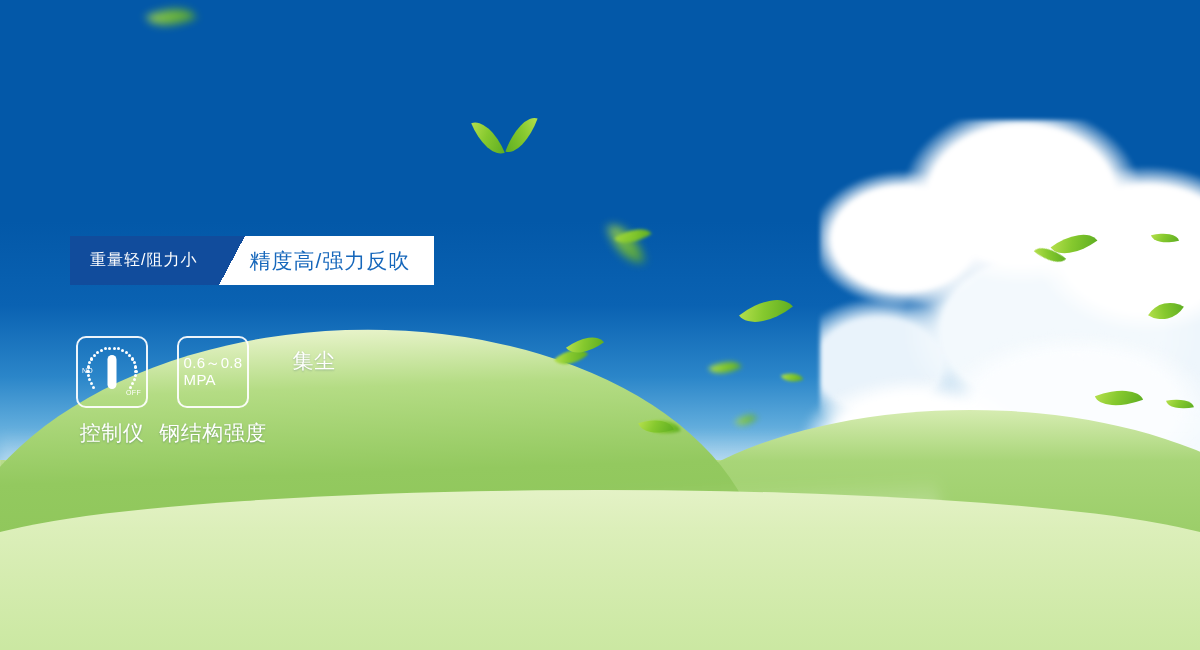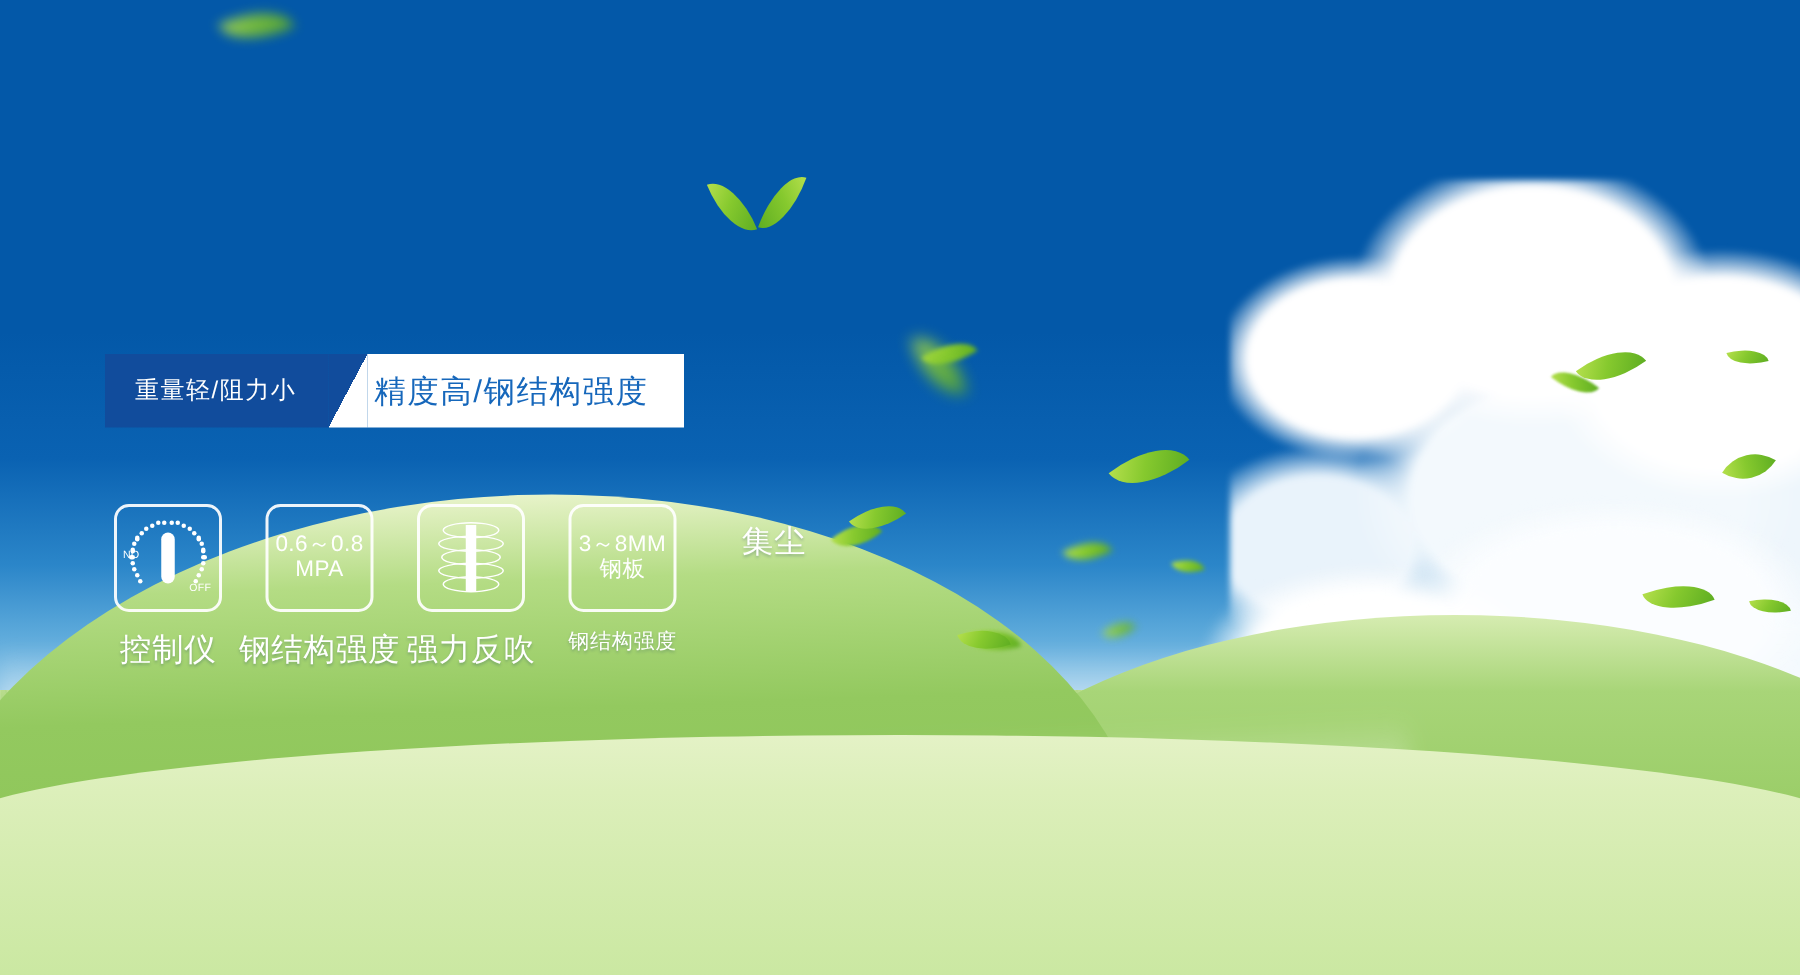--- a/index.html
+++ b/index.html
@@ -238,21 +238,21 @@
     border-radius: 10px;
     display: flex;
     align-items: center;
     justify-content: center;
     position: relative;
   }
   .feature-text {
     color: #ffffff;
     font-size: 15px;
     line-height: 1.12;
-    text-align: center;
+    text-align: left;
     letter-spacing: 0.3px;
   }
   .feature-label {
     margin-top: 11px;
     color: #ffffff;
     font-size: 21px;
     white-space: nowrap;
     letter-spacing: 0.5px;
     text-shadow: 0 1px 2px rgba(0,40,90,0.25);
   }
@@ -354,21 +354,21 @@
   <div class="leaf" style="left:1097px; top:388px; width:44px; height:20px; transform:rotate(-20deg);"></div>
   <div class="leaf" style="left:1167px; top:398px; width:26px; height:12px; transform:rotate(-12deg);"></div>
 
   <div class="leaf" style="left:556px; top:348px; width:30px; height:18px; transform:rotate(-40deg); filter:blur(1.2px);"></div>
   <div class="leaf" style="left:645px; top:418px; width:34px; height:18px; transform:rotate(-16deg); filter:blur(1.5px);"></div>
 
 
   <div class="subbar">
     <div class="subbar-dark">重量轻/阻力小</div>
     <div class="subbar-slant"></div>
-    <div class="subbar-light">精度高/钢结构强度</div>
+    <div class="subbar-light">精度高/强力反吹</div>
   </div>
 
   <div class="features">
 
     <div class="feature">
       <div class="feature-box">
         <div class="dial">
           <div class="dial-dots" id="dial-dots">
               <div class="dial-dot" style="margin-left: -19.9851px; margin-top: 13.8269px;"></div>
               <div class="dial-dot" style="margin-left: -22.4679px; margin-top: 10.2546px;"></div>
@@ -408,43 +408,21 @@
     <div class="feature">
       <div class="feature-box">
         <div class="feature-text">
           <div>0.6～0.8</div>
           <div>MPA</div>
         </div>
       </div>
       <div class="feature-label">钢结构强度</div>
     </div>
 
-    <div class="feature">
-      <div class="feature-box">
-        <div class="coil">
-          <div class="coil-core"></div>
-          <div class="coil-ring" style="top:2px;  width:36px; height:9px;"></div>
-          <div class="coil-ring" style="top:11px; width:42px; height:9px;"></div>
-          <div class="coil-ring" style="top:20px; width:38px; height:9px;"></div>
-          <div class="coil-ring" style="top:29px; width:42px; height:9px;"></div>
-          <div class="coil-ring" style="top:38px; width:36px; height:9px;"></div>
-        </div>
-      </div>
-      <div class="feature-label">强力反吹</div>
-    </div>
-
-    <div class="feature">
-      <div class="feature-box">
-        <div class="feature-text">
-          <div>3～8MM</div>
-          <div>钢板</div>
-        </div>
-      </div>
-      <div class="feature-label wide">钢结构强度</div>
-    </div>
+
 
     <div class="feature">
       <div class="feature-label">集尘</div>
     </div>
 
   </div>
 
   <div class="leaf" style="left:568px; top:336px; width:34px; height:18px; transform:rotate(-36deg);"></div>
   <div class="leaf" style="left:640px; top:418px; width:32px; height:17px; transform:rotate(-18deg);"></div>
 

